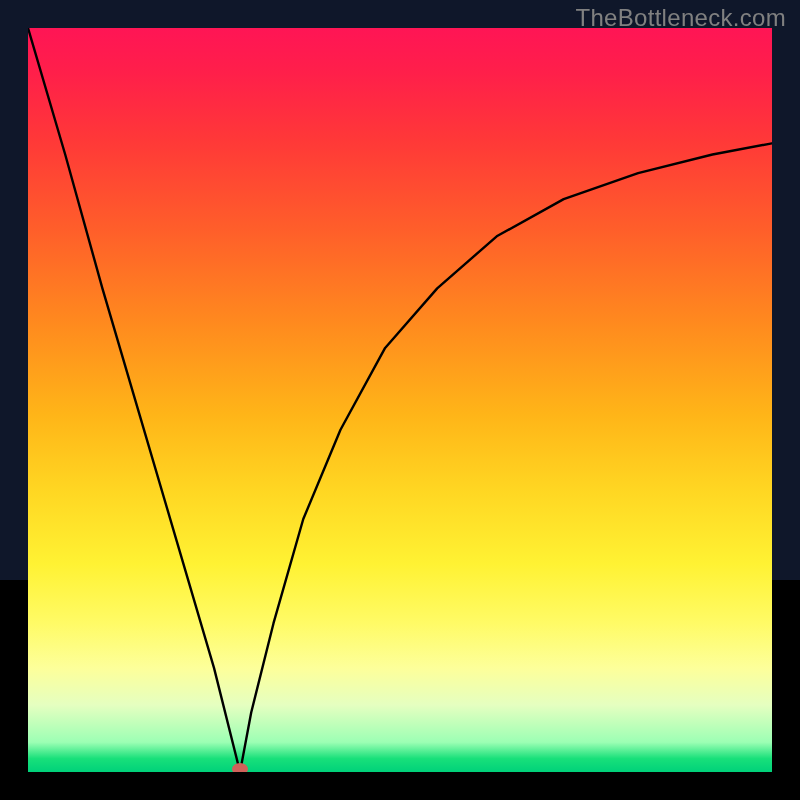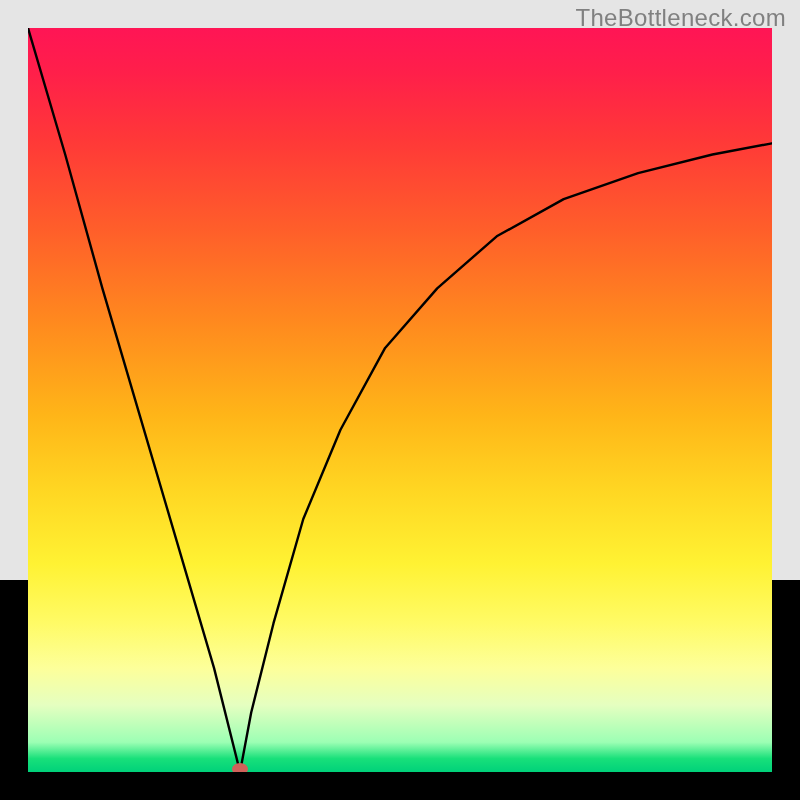--- a/index.html
+++ b/index.html
@@ -8,21 +8,21 @@
     width: 800px;
     height: 800px;
     background: #000;
     overflow: hidden;
     font-family: Arial, Helvetica, sans-serif;
   }
   .frame {
     position: relative;
     width: 800px;
     height: 580px;
-    background: #e5e5e5;
+    background: #0f172a;
   }
   .watermark {
     position: absolute;
     top: 4px;
     right: 14px;
     color: #808080;
     font-size: 24px;
     font-weight: 400;
     letter-spacing: 0.3px;
     z-index: 5;

